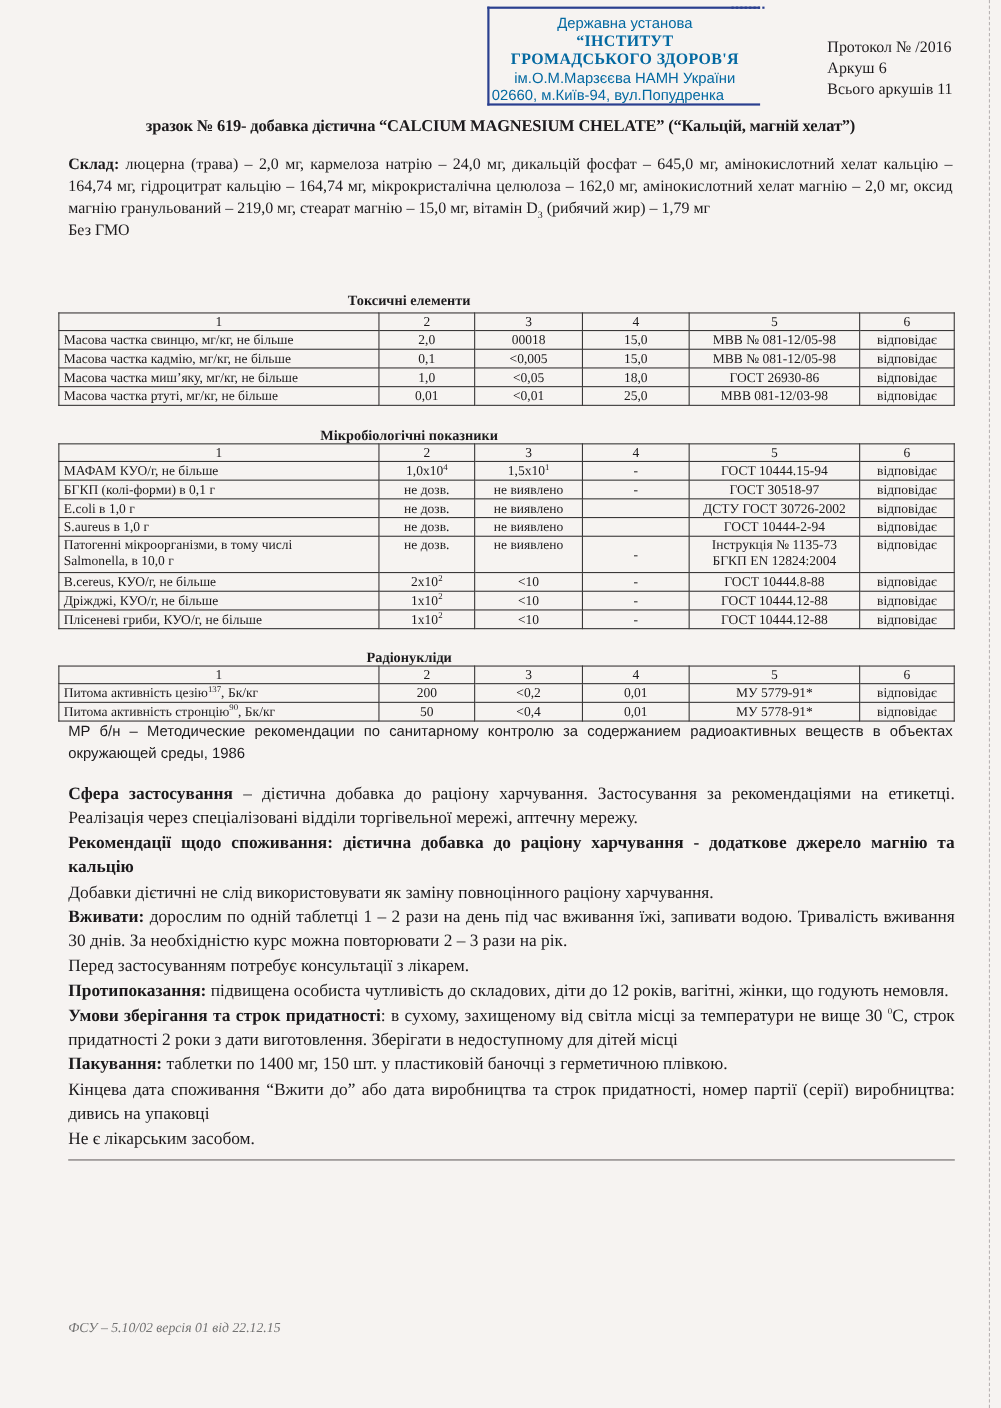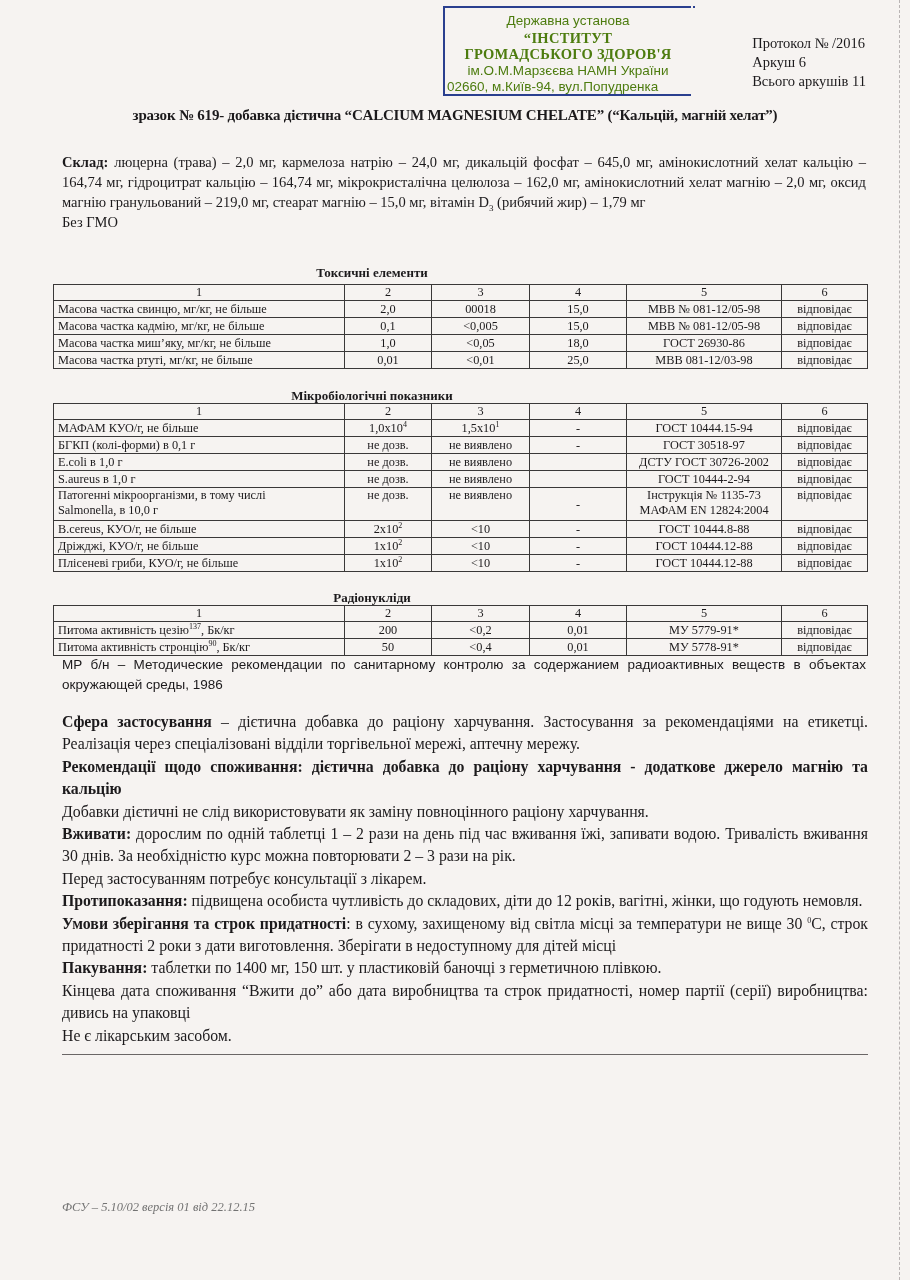--- a/index.html
+++ b/index.html
@@ -9,37 +9,37 @@
     font-family:"Liberation Serif", "DejaVu Serif", serif;
     color:#1c1a1c;
   }
   .page-edge {
     position:absolute; top:0; right:10px; width:1px; height:1280px;
     border-right:1px dashed #b9b4b4;
   }
   .stamp {
     position:absolute; left:443px; top:6px; width:248px; height:90px;
     border:2px solid #2a3f8f; border-right:none; border-top-width:2px;
-    color:#4d7c0f; font-family:"Liberation Sans", "DejaVu Sans", sans-serif;
+    color:#0369a1; font-family:"Liberation Sans", "DejaVu Sans", sans-serif;
     text-align:center; font-size:13.5px; line-height:16.5px; padding-top:5px;
     box-sizing:border-box;
   }
   .stamp .serif { font-family:"Liberation Serif", serif; font-weight:bold; font-size:14.5px; letter-spacing:0.3px; }
   .stamp .dots { position:absolute; right:-4px; top:-2px; width:30px; border-top:2px dotted #2a3f8f; }
   .stamp .l5 { text-align:left; padding-left:2px; }
   .protocol {
     position:absolute; right:44px; top:34px; 
     font-size:14.5px; line-height:19px;
   }
   .title {
     position:absolute; left:0; width:910px; top:107px; text-align:center;
     font-weight:bold; font-size:15px; letter-spacing:-0.2px;
   }
   .composition {
-    position:absolute; left:62px; top:152px; width:804px;
+    position:absolute; left:62px; top:140px; width:804px;
     font-size:14.5px; line-height:20px; text-align:justify;
   }
   .composition b { font-weight:bold; }
   .sec-title {
     position:absolute; left:0; width:744px; text-align:center;
     font-weight:bold; font-size:13px;
   }
   table.data {
     position:absolute; left:53px; width:814px;
     border-collapse:collapse; font-size:12.3px; table-layout:fixed;
@@ -203,21 +203,21 @@
     <td>не виявлено</td>
     <td></td>
     <td>ГОСТ 10444-2-94</td>
     <td>відповідає</td>
   </tr>
   <tr class="tall">
     <td class="name wrap"><span>Патогенні мікроорганізми, в тому числі</span><br><span>Salmonella, в 10,0 г</span></td>
     <td>не дозв.</td>
     <td>не виявлено</td>
     <td style="vertical-align:middle">-</td>
-    <td class="wrap"><span>Інструкція № 1135-73</span><br><span>МАФАМ EN 12824:2004</span></td>
+    <td class="wrap"><span>Інструкція № 1135-73</span><br><span>БГКП EN 12824:2004</span></td>
     <td>відповідає</td>
   </tr>
   <tr>
     <td class="name">B.cereus, КУО/г, не більше</td>
     <td><span>2x10</span><sup>2</sup></td>
     <td>&lt;10</td>
     <td>-</td>
     <td>ГОСТ 10444.8-88</td>
     <td>відповідає</td>
   </tr>

